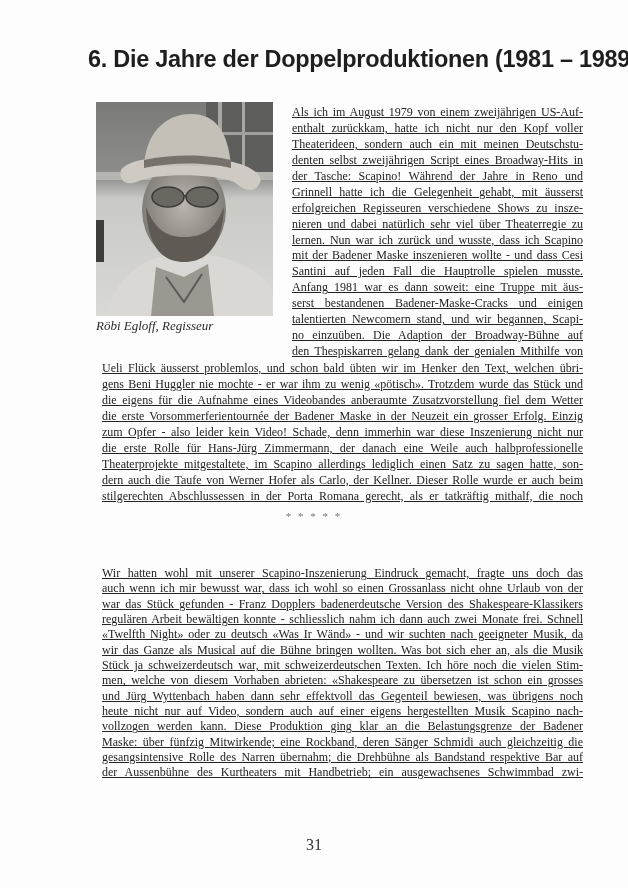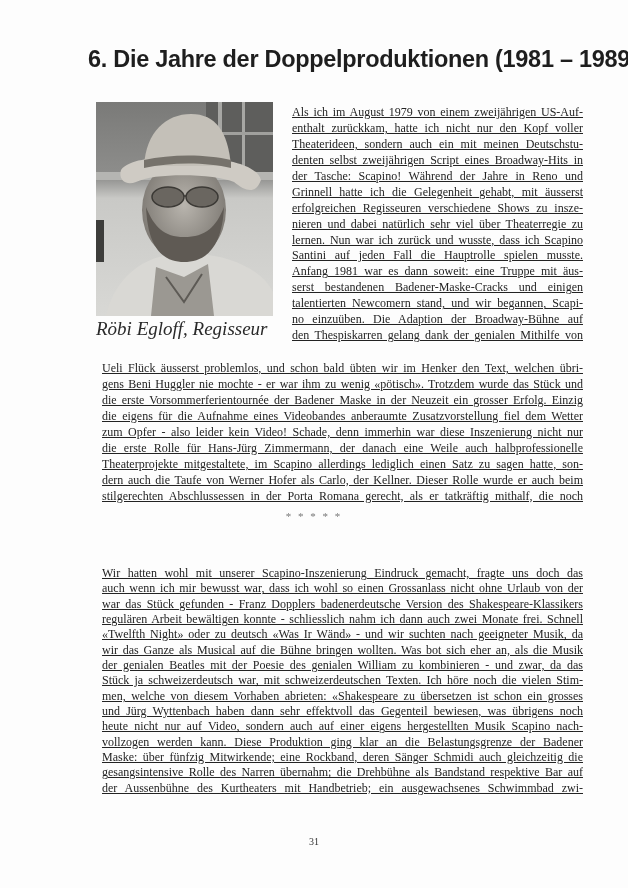--- a/index.html
+++ b/index.html
@@ -10,42 +10,42 @@
       font-family: "Liberation Sans", sans-serif; font-weight: bold; font-size: 23.5px;
       letter-spacing: -0.3px; color: #1e1e1e; white-space: nowrap; margin: 0;
     }
     .photo {
       position: absolute; left: 96px; top: 102px; width: 177px; height: 214px;
       background: #b8b8b6; overflow: hidden;
     }
     .photo svg { display: block; width: 100%; height: 100%; }
     .caption {
       position: absolute; left: 96px; top: 318px; width: 190px;
-      font-family: "Liberation Serif", serif; font-style: italic; font-size: 19px; color: #2a2a2a;
+      font-family: "Liberation Serif", serif; font-style: italic; font-size: 13px; color: #2a2a2a;
     }
     .text {
       font-family: "Liberation Serif", serif; font-size: 12px; color: #232323;
       text-align: justify; text-align-last: left; margin: 7px; hyphens: none; text-decoration: underline;
     }
     .line {
       display: block; height: 15.95px; line-height: 15.95px; white-space: nowrap;
       text-align: justify; text-align-last: justify; overflow: visible;
     }
     .line.last { text-align-last: left; }
     .col-right { position: absolute; left: 285px; top: 98px; width: 291px; }
     .col-full { position: absolute; left: 95px; top: 354px; width: 481px; }
     .col-full2 { position: absolute; left: 95px; top: 559px; width: 481px; }
     .col-full2 .line { height: 15.35px; line-height: 15.35px; }
     .separator {
       position: absolute; left: 0; width: 628px; top: 510px; text-align: center;
       font-family: "Liberation Serif", serif; font-size: 11px; letter-spacing: 2px; color: #777777;
     }
     .page-number {
       position: absolute; left: 0; width: 628px; top: 836px; text-align: center;
-      font-family: "Liberation Serif", serif; font-size: 10px; color: #333333;
+      font-family: "Liberation Serif", serif; font-size: 16px; color: #333333;
     }
   </style>
 </head>
 <body>
 
 <div class="page">
 
   <h1 class="title">6. Die Jahre der Doppelproduktionen (1981 – 1989)</h1>
 
   <div class="photo" title="Black-and-white portrait of a bearded man wearing a hat and tinted glasses">
@@ -97,50 +97,50 @@
   <div class="text col-right">
     <span class="line">Als ich im August 1979 von einem zweijährigen US-Auf-</span>
     <span class="line">enthalt zurückkam, hatte ich nicht nur den Kopf voller</span>
     <span class="line">Theaterideen, sondern auch ein mit meinen Deutschstu-</span>
     <span class="line">denten selbst zweijährigen Script eines Broadway-Hits in</span>
     <span class="line">der Tasche: Scapino! Während der Jahre in Reno und</span>
     <span class="line">Grinnell hatte ich die Gelegenheit gehabt, mit äusserst</span>
     <span class="line">erfolgreichen Regisseuren verschiedene Shows zu insze-</span>
     <span class="line">nieren und dabei natürlich sehr viel über Theaterregie zu</span>
     <span class="line">lernen. Nun war ich zurück und wusste, dass ich Scapino</span>
+    <span class="line">mit der Badener Maske inszenieren wollte - und dass Cesi</span>
     <span class="line">Santini auf jeden Fall die Hauptrolle spielen musste.</span>
     <span class="line">Anfang 1981 war es dann soweit: eine Truppe mit äus-</span>
     <span class="line">serst bestandenen Badener-Maske-Cracks und einigen</span>
     <span class="line">talentierten Newcomern stand, und wir begannen, Scapi-</span>
     <span class="line">no einzuüben. Die Adaption der Broadway-Bühne auf</span>
     <span class="line">den Thespiskarren gelang dank der genialen Mithilfe von</span>
   </div>
 
   <div class="text col-full">
     <span class="line">Ueli Flück äusserst problemlos, und schon bald übten wir im Henker den Text, welchen übri-</span>
     <span class="line">gens Beni Huggler nie mochte - er war ihm zu wenig «pötisch». Trotzdem wurde das Stück und</span>
+    <span class="line">die eigens für die Aufnahme eines Videobandes anberaumte Zusatzvorstellung fiel dem Wetter</span>
     <span class="line">die erste Vorsommerferientournée der Badener Maske in der Neuzeit ein grosser Erfolg. Einzig</span>
-    <span class="line">die eigens für die Aufnahme eines Videobandes anberaumte Zusatzvorstellung fiel dem Wetter</span>
     <span class="line">zum Opfer - also leider kein Video! Schade, denn immerhin war diese Inszenierung nicht nur</span>
     <span class="line">die erste Rolle für Hans-Jürg Zimmermann, der danach eine Weile auch halbprofessionelle</span>
     <span class="line">Theaterprojekte mitgestaltete, im Scapino allerdings lediglich einen Satz zu sagen hatte, son-</span>
     <span class="line">dern auch die Taufe von Werner Hofer als Carlo, der Kellner. Dieser Rolle wurde er auch beim</span>
     <span class="line">stilgerechten Abschlussessen in der Porta Romana gerecht, als er tatkräftig mithalf, die noch</span>
   </div>
 
   <div class="separator">* * * * *</div>
 
   <div class="text col-full2">
     <span class="line">Wir hatten wohl mit unserer Scapino-Inszenierung Eindruck gemacht, fragte uns doch das</span>
     <span class="line">auch wenn ich mir bewusst war, dass ich wohl so einen Grossanlass nicht ohne Urlaub von der</span>
     <span class="line">war das Stück gefunden - Franz Dopplers badenerdeutsche Version des Shakespeare-Klassikers</span>
     <span class="line">regulären Arbeit bewältigen konnte - schliesslich nahm ich dann auch zwei Monate frei. Schnell</span>
     <span class="line">«Twelfth Night» oder zu deutsch «Was Ir Wänd» - und wir suchten nach geeigneter Musik, da</span>
     <span class="line">wir das Ganze als Musical auf die Bühne bringen wollten. Was bot sich eher an, als die Musik</span>
-    <span class="line">der genialen Beatles mit der Poesie des genialen William zu kombinieren - und zwar, da das</span>
     <span class="line">Stück ja schweizerdeutsch war, mit schweizerdeutschen Texten. Ich höre noch die vielen Stim-</span>
     <span class="line">men, welche von diesem Vorhaben abrieten: «Shakespeare zu übersetzen ist schon ein grosses</span>
     <span class="line">und Jürg Wyttenbach haben dann sehr effektvoll das Gegenteil bewiesen, was übrigens noch</span>
     <span class="line">heute nicht nur auf Video, sondern auch auf einer eigens hergestellten Musik Scapino nach-</span>
     <span class="line">vollzogen werden kann. Diese Produktion ging klar an die Belastungsgrenze der Badener</span>
     <span class="line">Maske: über fünfzig Mitwirkende; eine Rockband, deren Sänger Schmidi auch gleichzeitig die</span>
     <span class="line">gesangsintensive Rolle des Narren übernahm; die Drehbühne als Bandstand respektive Bar auf</span>
     <span class="line">der Aussenbühne des Kurtheaters mit Handbetrieb; ein ausgewachsenes Schwimmbad zwi-</span>
   </div>
 

